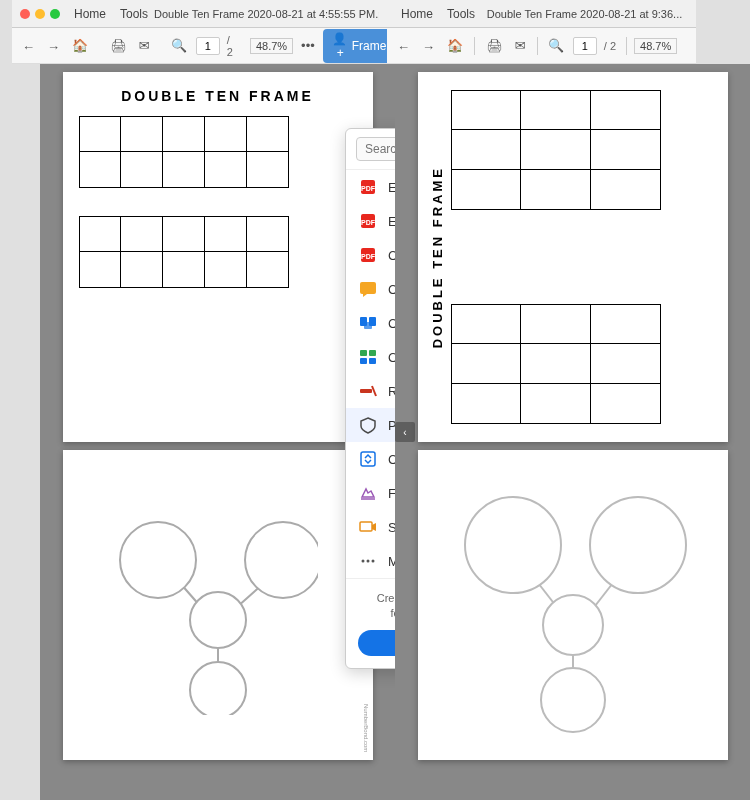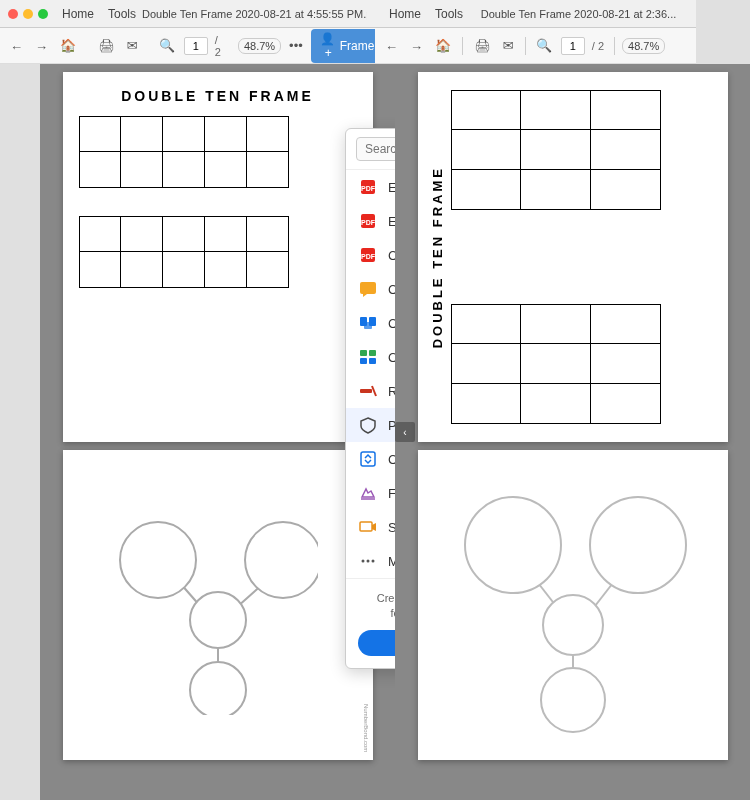--- a/index.html
+++ b/index.html
@@ -1,37 +1,37 @@
 <!DOCTYPE html>
 <html><head>
   <meta charset="utf-8">
   <style>
     * { margin: 0; padding: 0; box-sizing: border-box; }
     body { width: 750px; height: 800px; overflow: hidden; font-family: -apple-system, BlinkMacSystemFont, 'Helvetica Neue', sans-serif; background: #e0e0e0; display: flex; flex-direction: column; }
 
     
-    .top-section { display: flex; width: 696px; }
+    .top-section { display: flex; width: 696px; padding-left: 12px; }
     .window { display: flex; flex-direction: column; }
     .window-left { width: 375px; }
     .window-right { width: 375px; }
 
     .title-bar { height: 28px; background: #f0f0f0; border-bottom: 1px solid #ccc; display: flex; align-items: center; padding: 0 8px; font-size: 12px; color: #333; }
     .title-bar .dots { display: flex; gap: 5px; margin-right: 8px; }
     .dot { width: 10px; height: 10px; border-radius: 50%; }
     .dot-red { background: #ff5f56; }
     .dot-yellow { background: #ffbd2e; }
     .dot-green { background: #27c93f; }
     .title-bar-title { font-size: 11px; color: #444; flex: 1; text-align: center; overflow: hidden; white-space: nowrap; }
 
     .toolbar { height: 36px; background: #f7f7f7; border-bottom: 1px solid #ddd; display: flex; align-items: center; padding: 0 6px; gap: 4px; }
     .toolbar-btn { background: none; border: none; cursor: pointer; padding: 2px 4px; font-size: 13px; color: #555; display: flex; align-items: center; }
     .toolbar-sep { width: 1px; height: 18px; background: #ccc; margin: 0 3px; }
     .page-input { width: 24px; height: 18px; text-align: center; border: 1px solid #ccc; border-radius: 2px; font-size: 11px; }
     .page-info { font-size: 11px; color: #666; margin: 0 3px; }
-    .zoom-btn { font-size: 11px; color: #444; background: none; border: 1px solid #ccc; border-radius: 7px; padding: 1px 5px; cursor: pointer; }
+    .zoom-btn { font-size: 11px; color: #444; background: none; border: 1px solid #ccc; border-radius: 0; padding: 1px 5px; cursor: pointer; }
     .share-btn { background: #4a90d9; color: white; border: none; border-radius: 4px; padding: 3px 10px; font-size: 12px; cursor: pointer; margin-left: auto; display: flex; align-items: center; gap: 4px; }
     .home-tools { display: flex; gap: 2px; }
     .ht-btn { font-size: 12px; color: #444; background: none; border: none; cursor: pointer; padding: 2px 6px; }
 
     
     .main-content { display: flex; flex: 1; margin-left: 40px; }
     .panel { position: relative; overflow: hidden; }
     .panel-left { width: 375px; background: #888; display: flex; flex-direction: column; }
     .panel-right { width: 375px; background: #888; display: flex; flex-direction: column; }
 
@@ -116,21 +116,21 @@
       </button>
     </div>
   </div>
 
   <div class="window window-right">
     <div class="title-bar">
       <div class="home-tools">
         <button class="ht-btn">Home</button>
         <button class="ht-btn">Tools</button>
       </div>
-      <span class="title-bar-title">Double Ten Frame 2020-08-21 at 2:36...</span>
+      <span class="title-bar-title">Double Ten Frame 2020-08-21 at 9:36...</span>
     </div>
     <div class="toolbar">
       <button class="toolbar-btn">←</button>
       <button class="toolbar-btn">→</button>
       <button class="toolbar-btn">🏠</button>
       <div class="toolbar-sep"></div>
       <button class="toolbar-btn">🖨</button>
       <button class="toolbar-btn">✉</button>
       <div class="toolbar-sep"></div>
       <button class="toolbar-btn">🔍</button>

